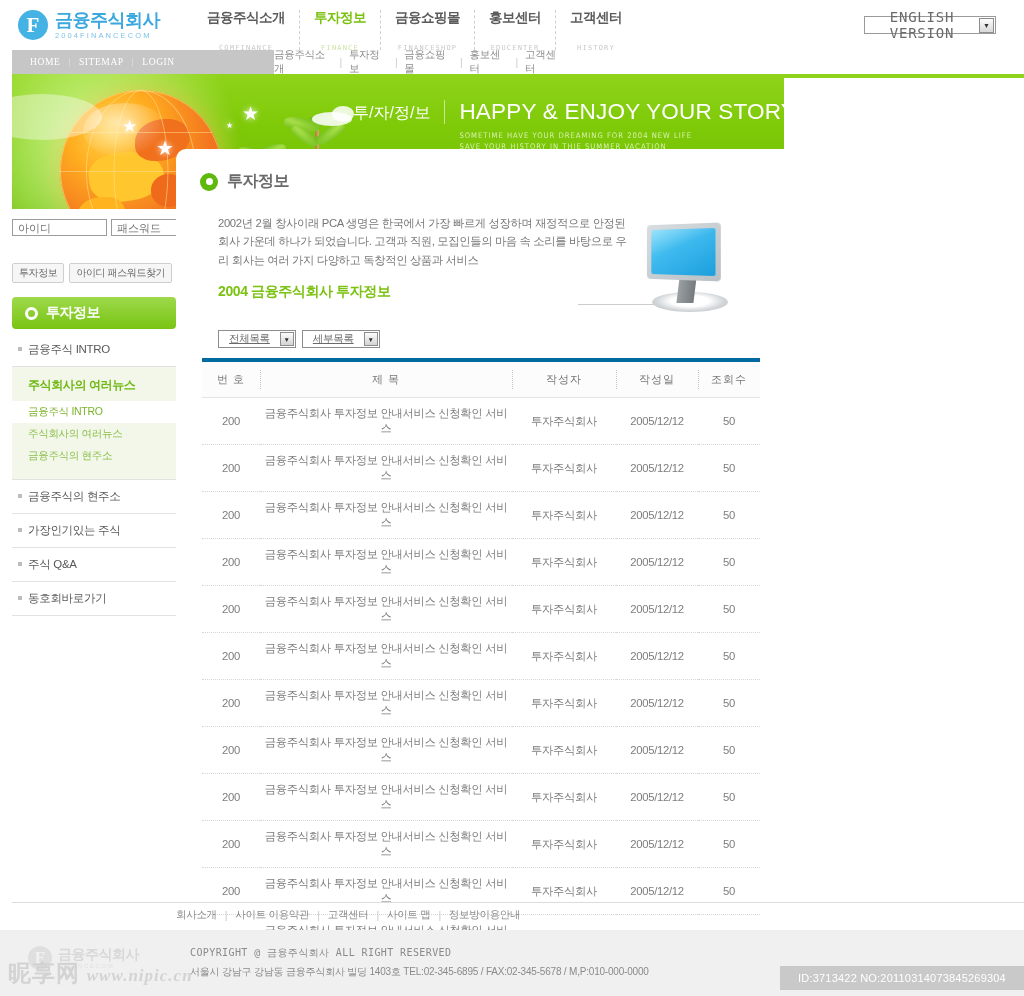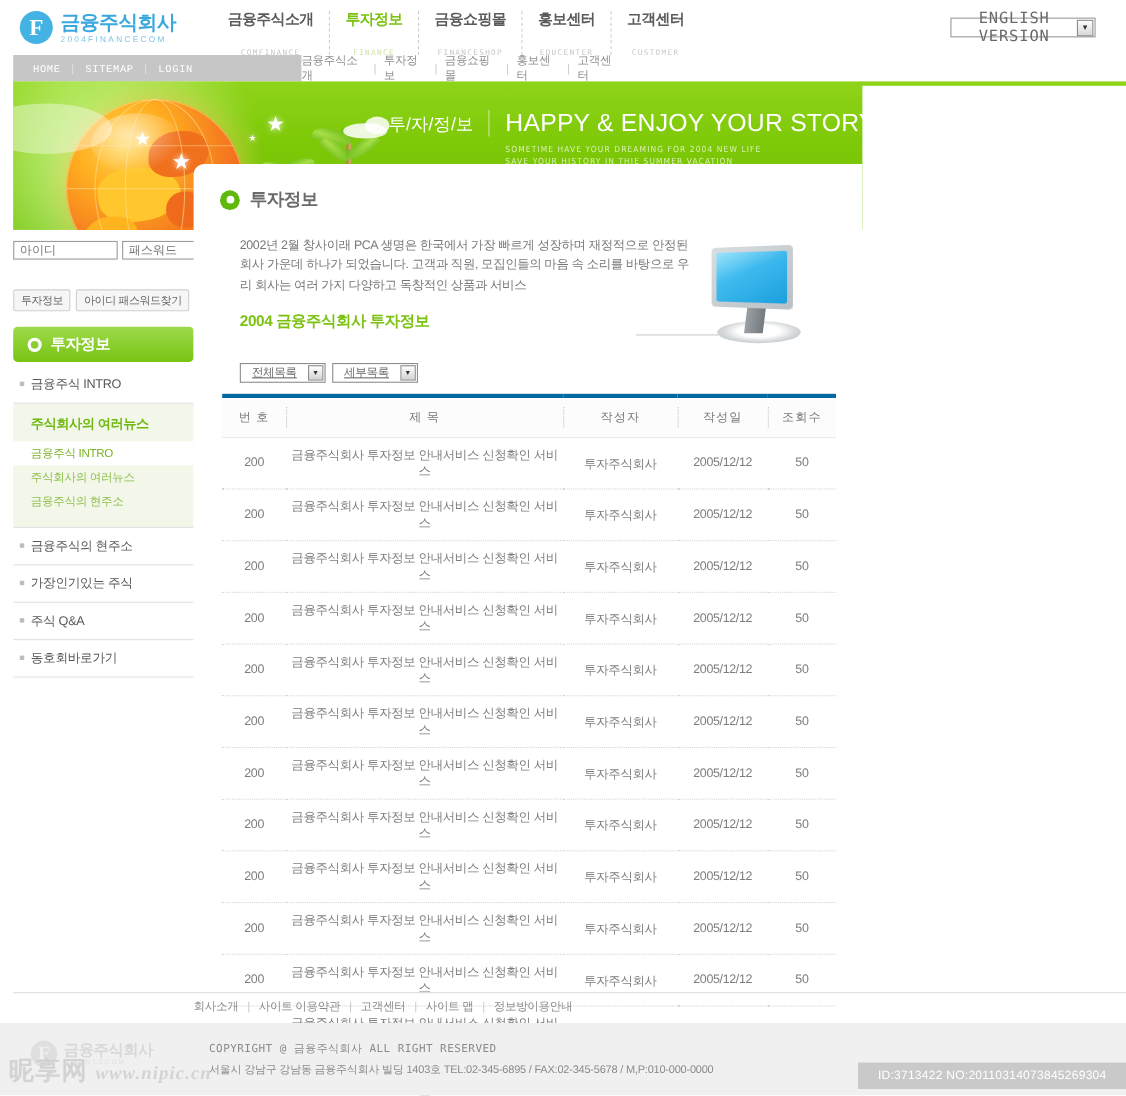--- a/index.html
+++ b/index.html
@@ -91,21 +91,21 @@
   .util-bar { height: 24px; position: relative; background: #fff; }
   .util-left {
     position: absolute; left: 12px; top: 0;
     width: 262px; height: 24px;
     background: #c6c6c6;
     display: flex; align-items: center; padding-left: 18px;
     gap: 8px;
   }
   .util-left span {
     font-size: 9.5px; color: #ffffff; letter-spacing: 0.6px;
-    font-family: Liberation Mono, monospace; cursor: pointer;
+    font-family: Liberation Serif, serif; cursor: pointer;
   }
   .util-left .sep { color: #e4e4e4; }
   .util-right {
     position: absolute; right: 0; left: 274px; top: 0; height: 24px;
     display: flex; align-items: center; justify-content: center;
     gap: 7px; padding-right: 460px;
   }
   .util-right span { font-size: 10.5px; color: #8d8d8d; cursor: pointer; letter-spacing: -0.3px; }
   .util-right .sep { color: #cdcdcd; }
 
@@ -455,21 +455,21 @@
     <div class="nav-item">
       <span class="nav-ko">금융쇼핑몰</span>
       <span class="nav-en">FINANCESHOP</span>
     </div>
     <div class="nav-item">
       <span class="nav-ko">홍보센터</span>
       <span class="nav-en">EDUCENTER</span>
     </div>
     <div class="nav-item">
       <span class="nav-ko">고객센터</span>
-      <span class="nav-en">CUSTOMER</span>
+      <span class="nav-en">HISTORY</span>
     </div>
   </div>
 
   <div class="lang-select">
     <span class="lang-label">ENGLISH VERSION</span>
     <span class="lang-arrow">▼</span>
   </div>
 </div>
 
 <div class="util-bar">

